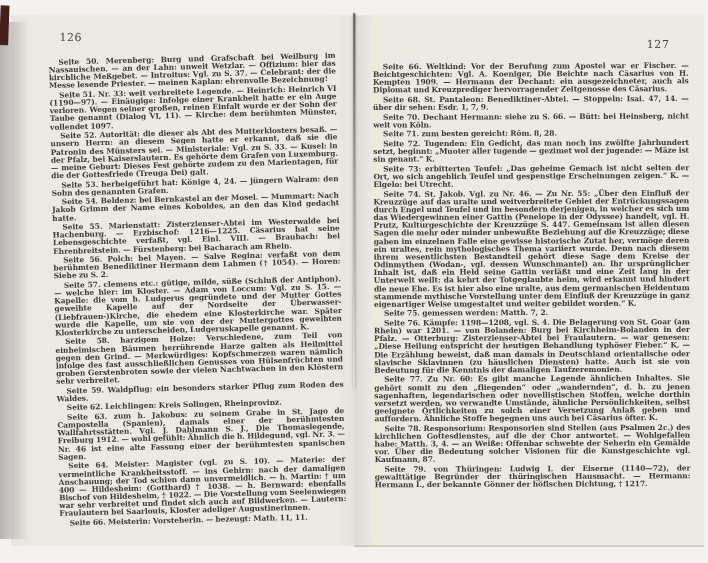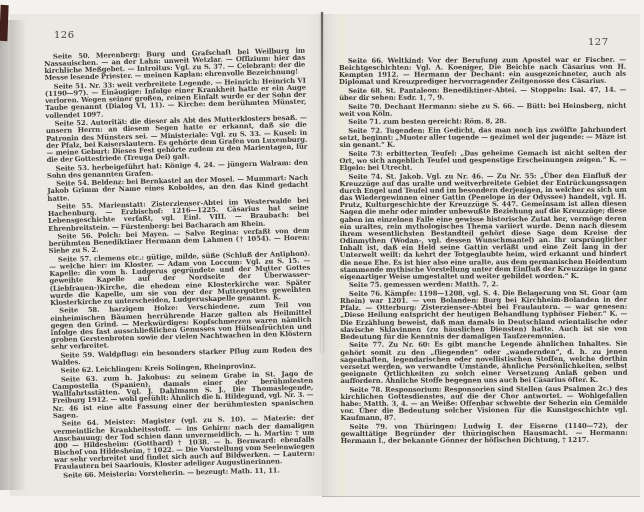--- a/index.html
+++ b/index.html
@@ -93,21 +93,21 @@
       <p>Seite 57. clemens etc.: gütige, milde, süße (Schluß der Antiphon). — welche hier: im Kloster. — Adam von Loccum: Vgl. zu S. 15. — Kapelle: die vom h. Ludgerus gegründete und der Mutter Gottes geweihte Kapelle auf der Nordseite der Überwasser-(Liebfrauen-)Kirche, die ehedem eine Klosterkirche war. Später wurde die Kapelle, um sie von der der Muttergottes geweihten Klosterkirche zu unterscheiden, Ludgeruskapelle genannt. K.</p>
       <p>Seite 58. harzigem Holze: Verschiedene, zum Teil von einheimischen Bäumen herrührende Harze galten als Heilmittel gegen den Grind. — Merkwürdiges: Kopfschmerzen waren nämlich infolge des fast ausschließlichen Genusses von Hülsenfrüchten und groben Gerstenbroten sowie der vielen Nachtwachen in den Klöstern sehr verbreitet.</p>
       <p>Seite 59. Waldpflug: ein besonders starker Pflug zum Roden des Waldes.</p>
       <p>Seite 62. Leichlingen: Kreis Solingen, Rheinprovinz.</p>
       <p>Seite 63. zum h. Jakobus: zu seinem Grabe in St. Jago de Campostella (Spanien), damals einer der berühmtesten Wallfahrtsstätten. Vgl. J. Dahlmann S. J., Die Thomaslegende, Freiburg 1912. — wohl gefühlt: Ähnlich die h. Hildegund, vgl. Nr. 3. — Nr. 46 ist eine alte Fassung einer der berühmtesten spanischen Sagen.</p>
       <p>Seite 64. Meister: Magister (vgl. zu S. 10). — Materie: der vermeintliche Krankheitsstoff. — ins Gehirn: nach der damaligen Anschauung; der Tod schien dann unvermeidlich. — h. Martin: † um 400 — Hildesheim: (Gotthard) † 1038. — h. Bernward: ebenfalls Bischof von Hildesheim, † 1022. — Die Vorstellung vom Seelenwiegen war sehr verbreitet und findet sich auch auf Bildwerken. — Lautern: Fraulautern bei Saarlouis, Kloster adeliger Augustinerinnen.</p>
       <p>Seite 66. Meisterin: Vorsteherin. — bezeugt: Math. 11, 11.</p>
     </div>
 
   <div class="textblock" id="right-text">
-      <p>Seite 66. Weltkind: Vor der Berufung zum Apostel war er Fischer. — Beichtgeschichten: Vgl. A. Koeniger, Die Beichte nach Cäsarius von H. Kempten 1912. — Hermann der Dechant: ein ausgezeichneter, auch als Diplomat und Kreuzprediger hervorragender Zeitgenosse des Cäsarius.</p>
+      <p>Seite 66. Weltkind: Vor der Berufung zum Apostel war er Fischer. — Beichtgeschichten: Vgl. A. Koeniger, Die Beichte nach Cäsarius von H. Kempten 1909. — Hermann der Dechant: ein ausgezeichneter, auch als Diplomat und Kreuzprediger hervorragender Zeitgenosse des Cäsarius.</p>
       <p>Seite 68. St. Pantaleon: Benediktiner-Abtei. — Stoppeln: Isai. 47, 14. — über dir sehen: Esdr. 1, 7, 9.</p>
       <p>Seite 70. Dechant Hermann: siehe zu S. 66. — Bütt: bei Heinsberg, nicht weit von Köln.</p>
       <p>Seite 71. zum besten gereicht: Röm. 8, 28.</p>
       <p>Seite 72. Tugenden: Ein Gedicht, das man noch ins zwölfte Jahrhundert setzt, beginnt: „Muoter aller tugende — gezimet wol der jugende: — Mäze ist sin genant.“ K.</p>
       <p>Seite 73: erbitterten Teufel: „Das geheime Gemach ist nicht selten der Ort, wo sich angeblich Teufel und gespenstige Erscheinungen zeigen.“ K. — Elgelo: bei Utrecht.</p>
       <p>Seite 74. St. Jakob. Vgl. zu Nr. 46. — Zu Nr. 55: „Über den Einfluß der Kreuzzüge auf das uralte und weitverbreitete Gebiet der Entrückungssagen durch Engel und Teufel und im besondern derjenigen, in welcher es sich um das Wiedergewinnen einer Gattin (Penelope in der Odyssee) handelt, vgl. H. Prutz, Kulturgeschichte der Kreuzzüge S. 447. Gemeinsam ist allen diesen Sagen die mehr oder minder unbewußte Beziehung auf die Kreuzzüge; diese gaben im einzelnen Falle eine gewisse historische Zutat her, vermöge deren ein uraltes, rein mythologisches Thema variiert wurde. Denn nach diesem ihrem wesentlichsten Bestandteil gehört diese Sage dem Kreise der Odinmythen (Wodan-, vgl. dessen Wunschmantel) an. Ihr ursprünglicher Inhalt ist, daß ein Held seine Gattin verläßt und eine Zeit lang in der Unterwelt weilt: da kehrt der Totgeglaubte heim, wird erkannt und hindert die neue Ehe. Es ist hier also eine uralte, aus dem germanischen Heidentum stammende mythische Vorstellung unter dem Einfluß der Kreuzzüge in ganz eigenartiger Weise umgestaltet und weiter gebildet worden.“ K.</p>
       <p>Seite 75. gemessen werden: Matth. 7, 2.</p>
       <p>Seite 76. Kämpfe: 1198—1208, vgl. S. 4. Die Belagerung von St. Goar (am Rhein) war 1201. — von Bolanden: Burg bei Kirchheim-Bolanden in der Pfalz. — Otterburg: Zisterzienser-Abtei bei Fraulautern. — war genesen: „Diese Heilung entspricht der heutigen Behandlung typhöser Fieber.“ K. — Die Erzählung beweist, daß man damals in Deutschland orientalische oder slavische Sklavinnen (zu häuslichen Diensten) hatte. Auch ist sie von Bedeutung für die Kenntnis der damaligen Taufzeremonien.</p>
       <p>Seite 77. Zu Nr. 60: Es gibt manche Legende ähnlichen Inhaltes. Sie gehört somit zu den „fliegenden“ oder „wandernden“, d. h. zu jenen sagenhaften, legendarischen oder novellistischen Stoffen, welche dorthin versetzt werden, wo verwandte Umstände, ähnliche Persönlichkeiten, selbst geeignete Örtlichkeiten zu solch einer Versetzung Anlaß geben und auffordern. Ähnliche Stoffe begegnen uns auch bei Cäsarius öfter. K.</p>
       <p>Seite 78. Responsorium: Responsorien sind Stellen (aus Psalmen 2c.) des kirchlichen Gottesdienstes, auf die der Chor antwortet. — Wohlgefallen habe: Matth. 3, 4. — an Weiße: Offenbar schwebte der Seherin ein Gemälde vor. Über die Bedeutung solcher Visionen für die Kunstgeschichte vgl. Kaufmann, 87.</p>

